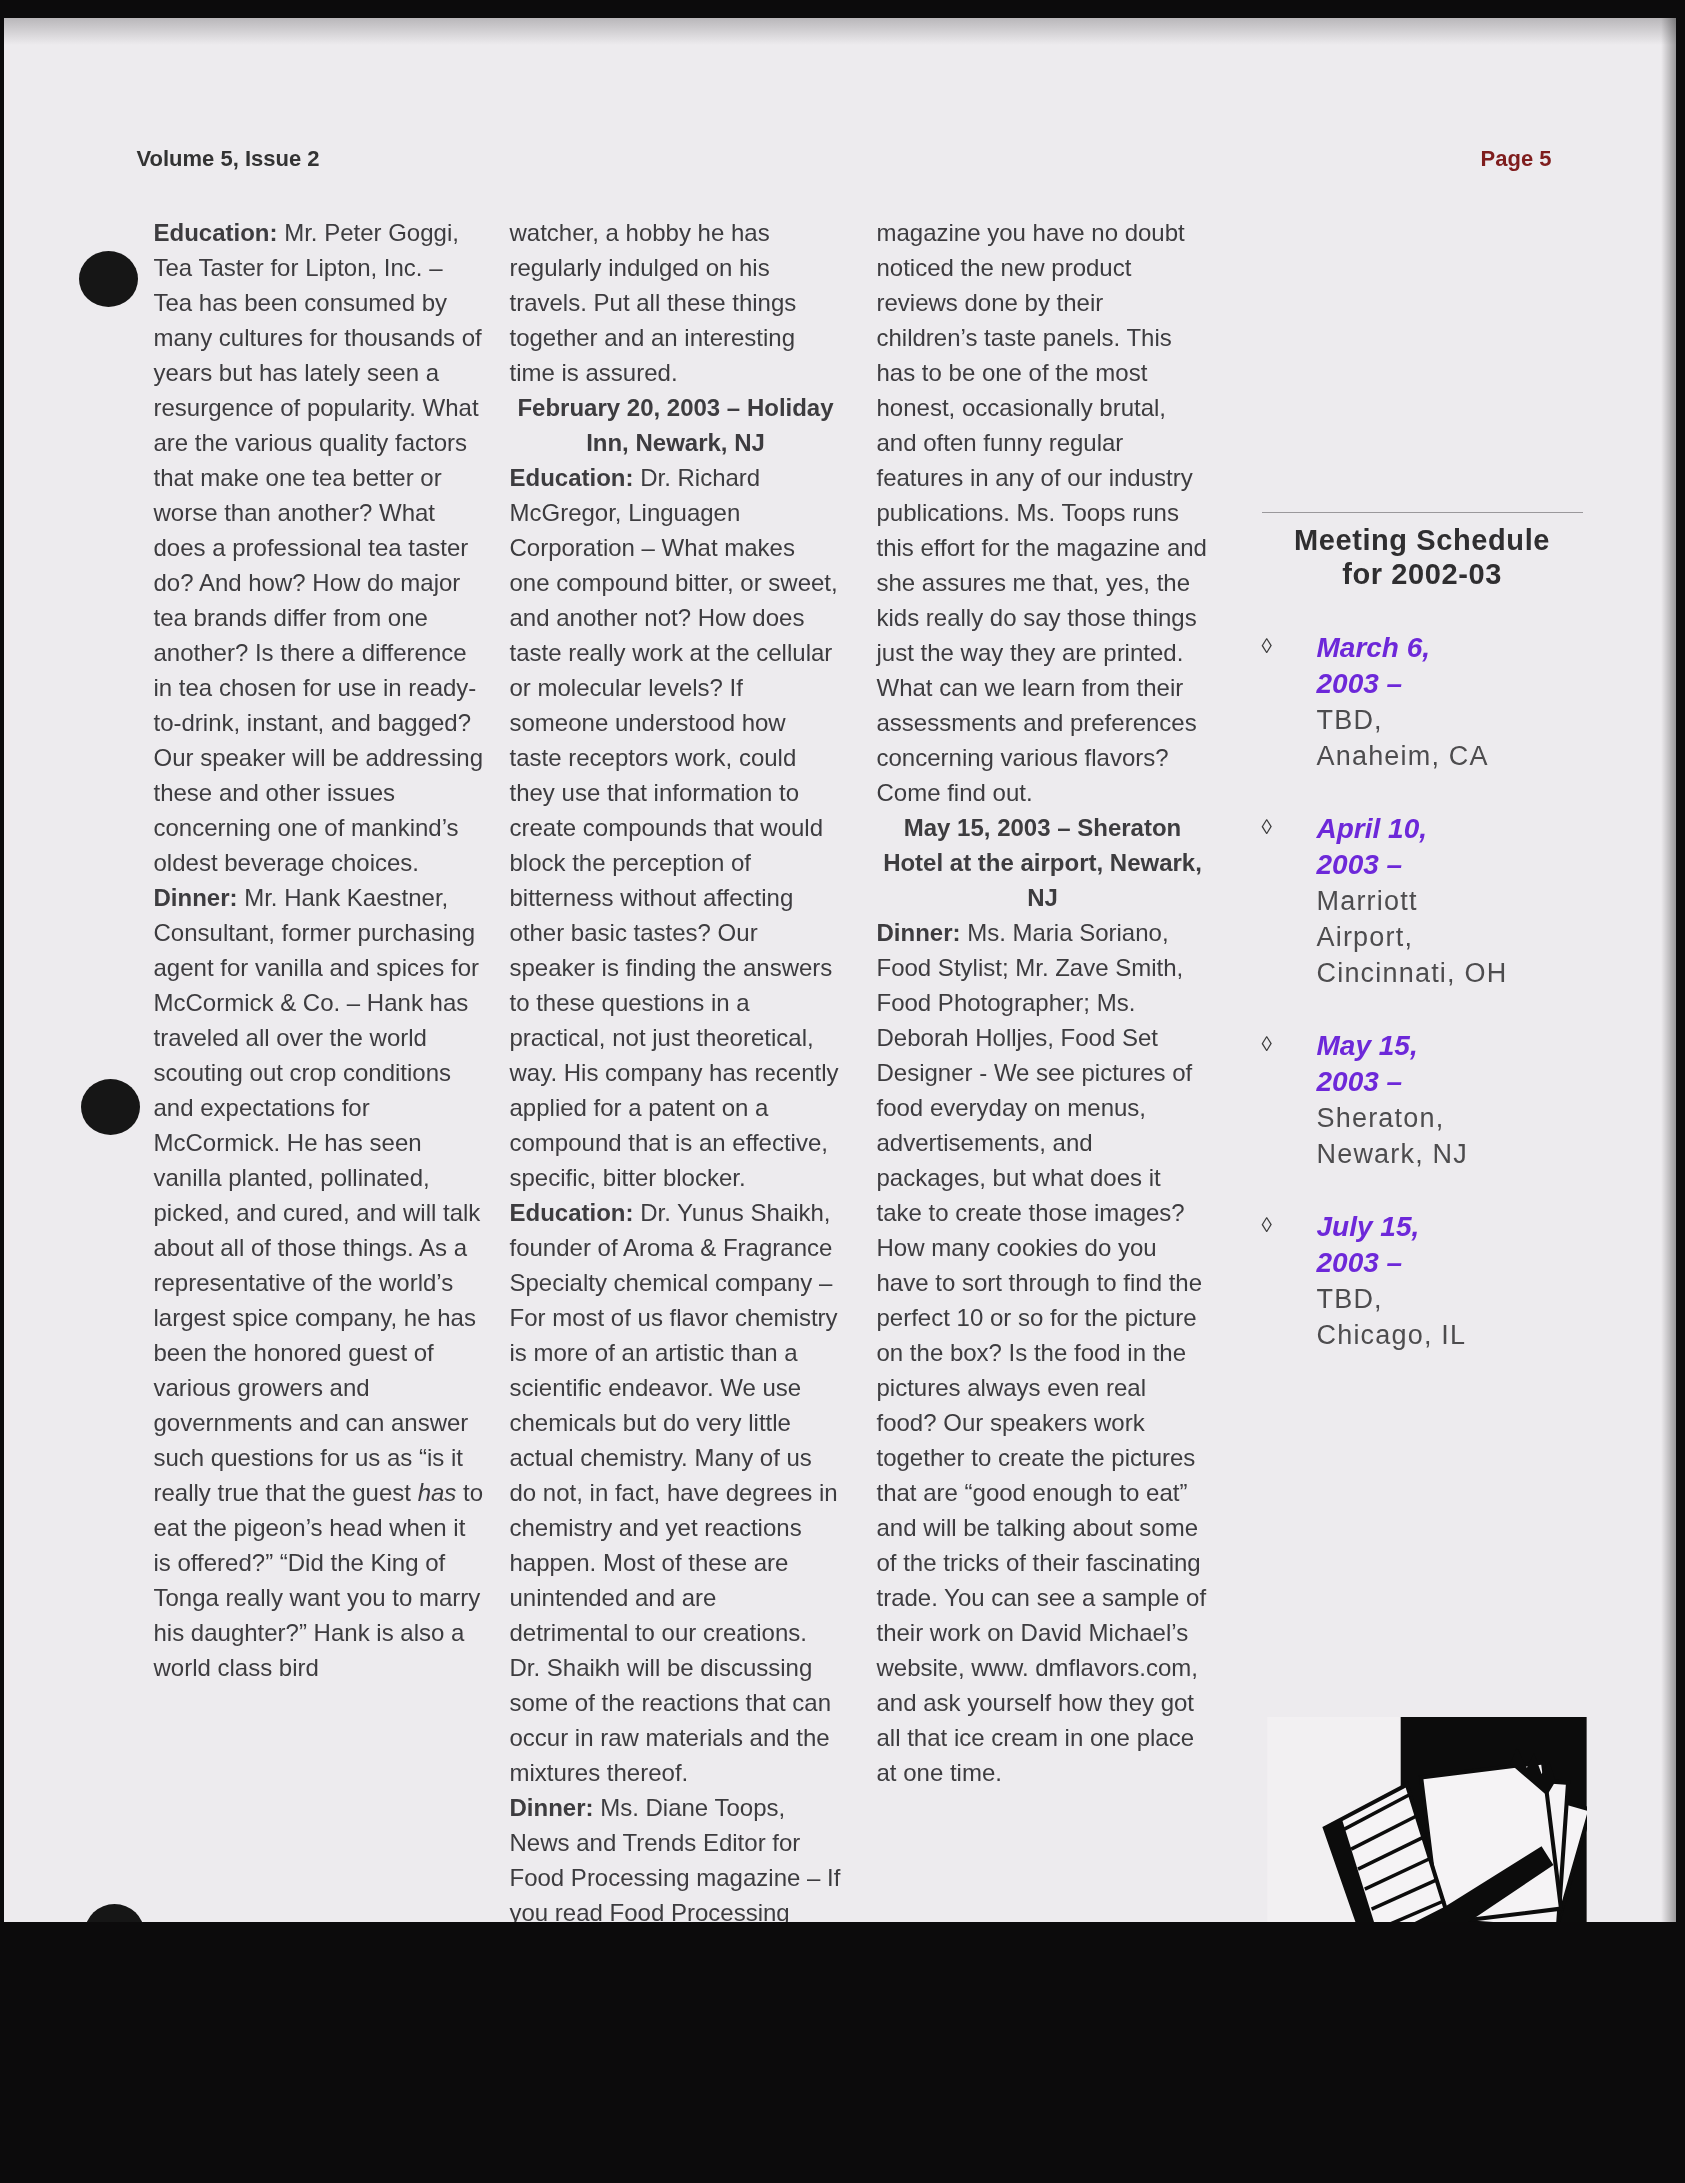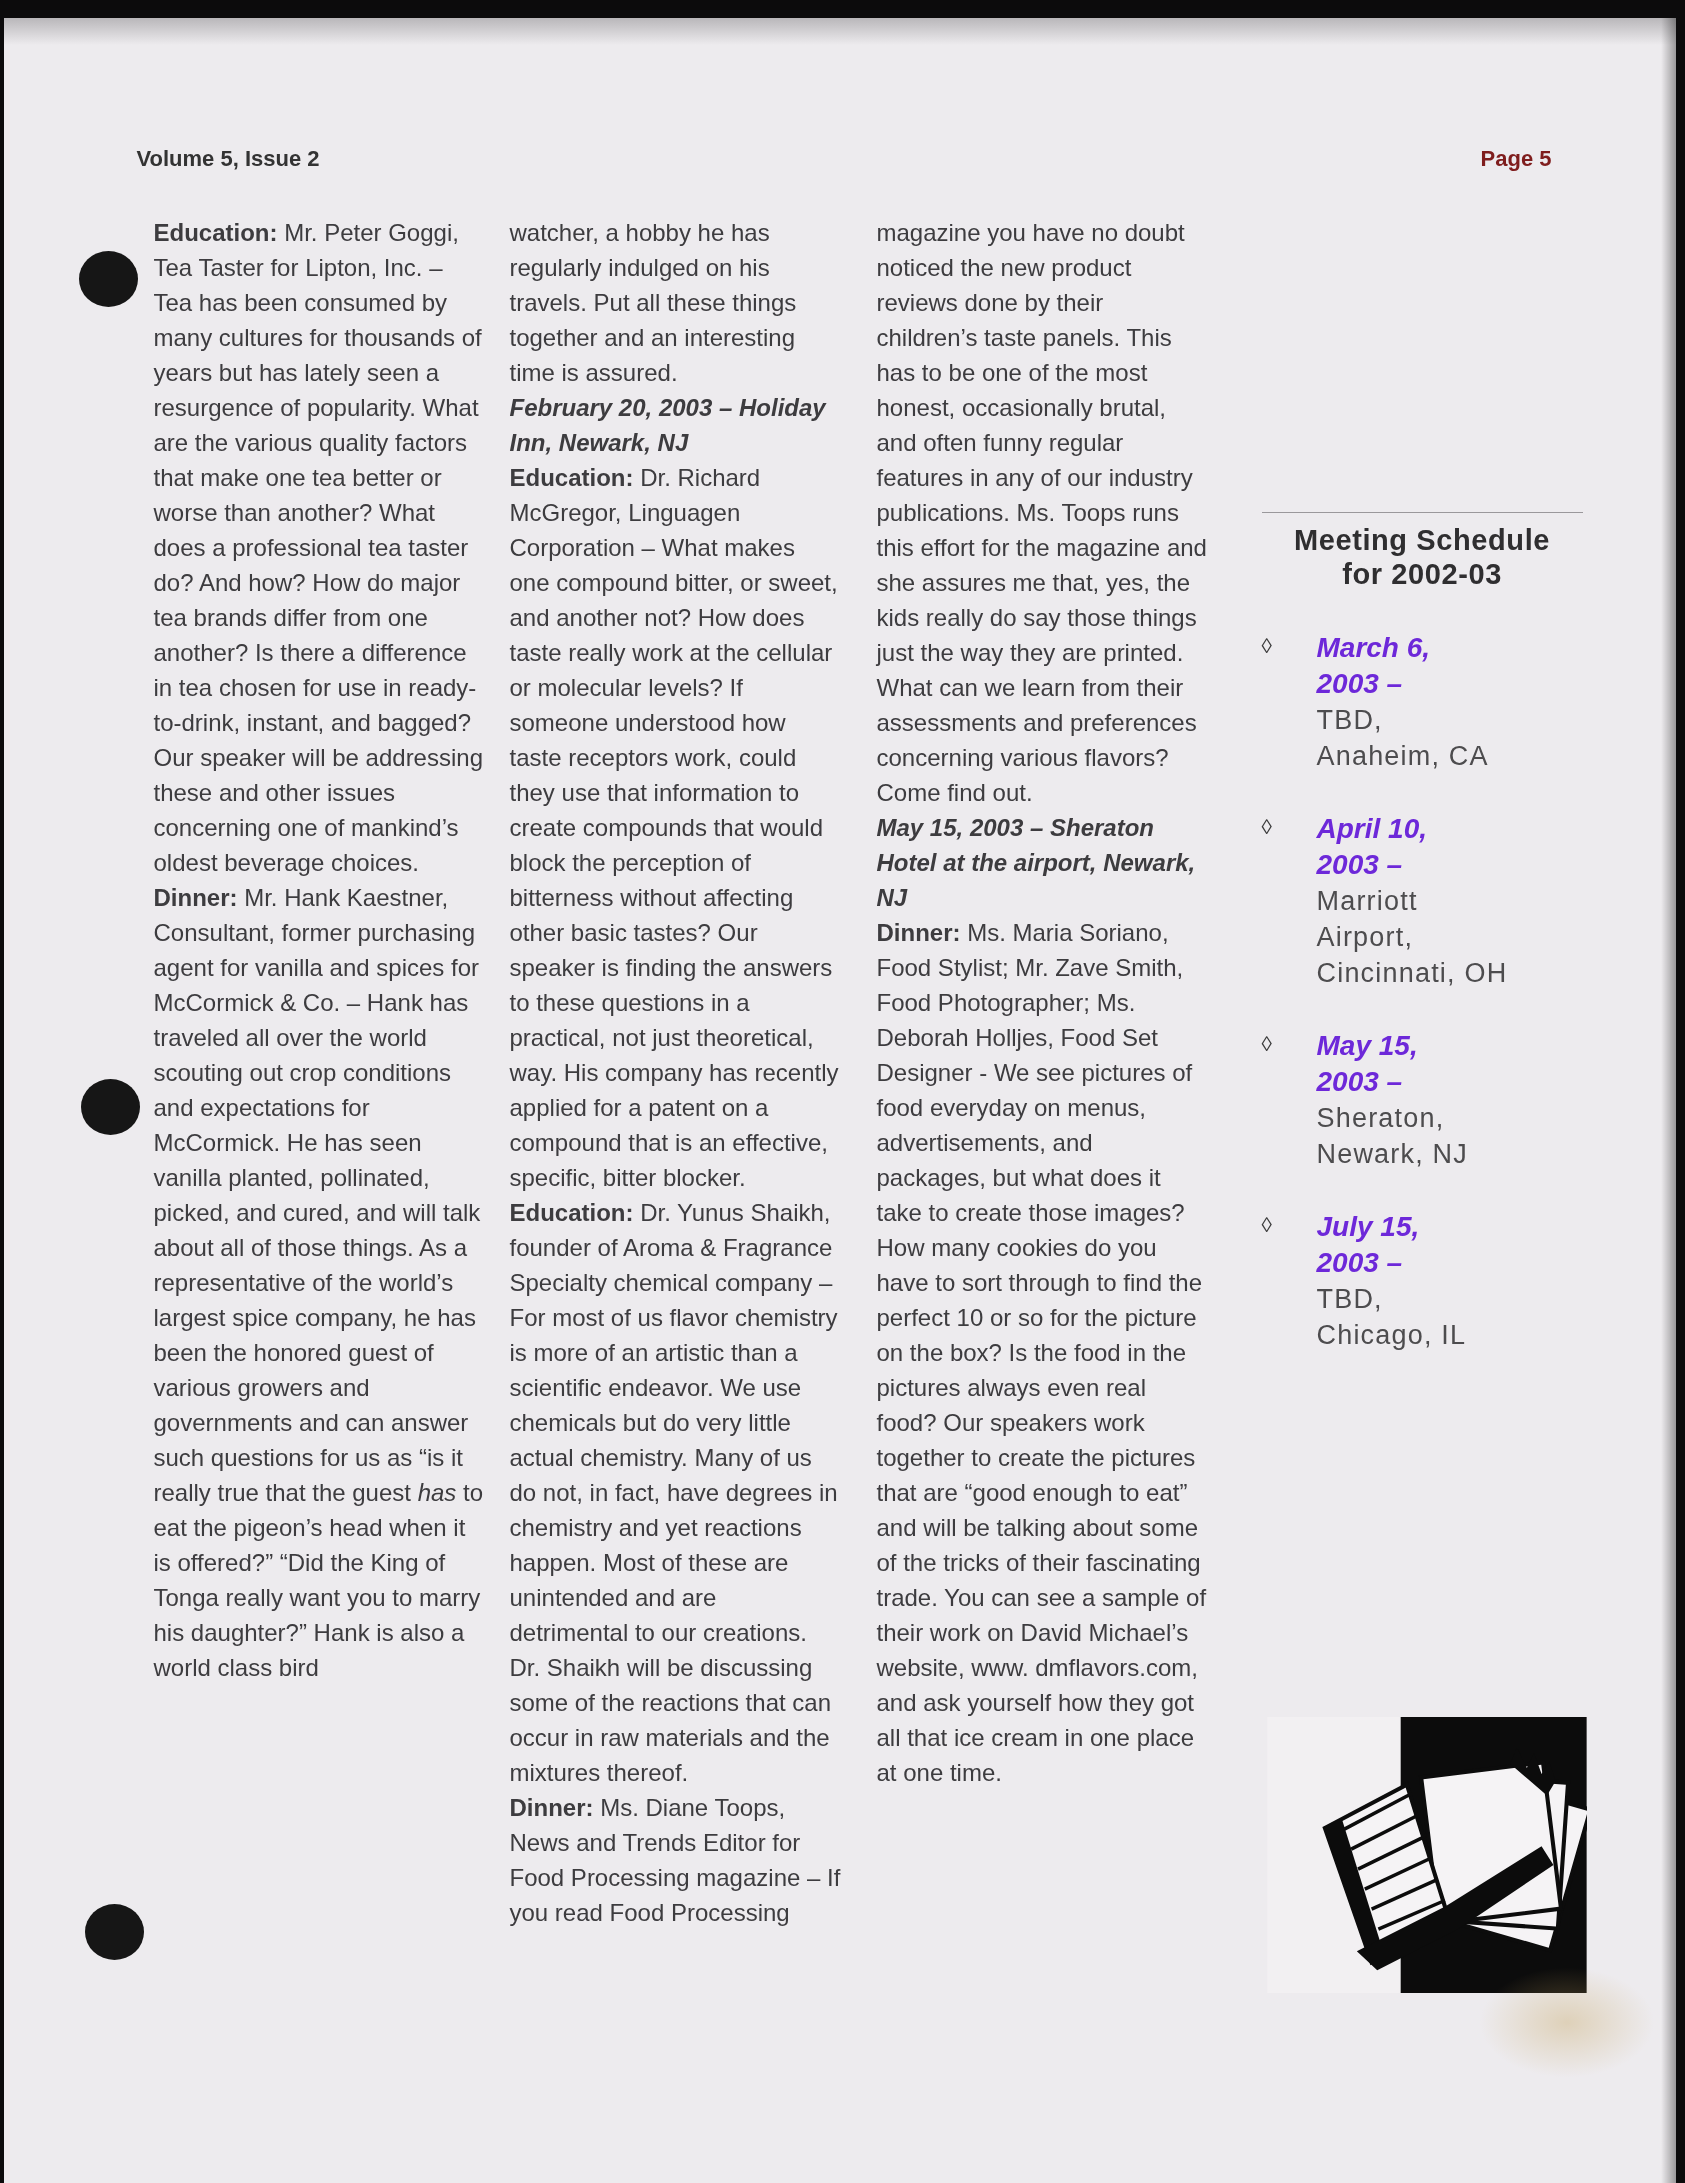--- a/index.html
+++ b/index.html
@@ -2,42 +2,42 @@
 <html style="font-size:9.4px"><head>
 <meta charset="utf-8">
 <style>
   html,body{margin:0;padding:0;}
   body{
     width:1686px;height:2183px;position:relative;
     background:#0c0b0c;
     font-family:"Liberation Sans", sans-serif;
   }
   .sheet{
-    position:absolute;left:3.5px;top:17.6px;width:1672px;height:2166px;
+    position:absolute;left:3.5px;top:17.6px;width:1672px;height:1904px;
     background:#edebee;
     overflow:hidden;
   }
   .top-shade{position:absolute;left:0;top:0;width:100%;height:27px;
     background:linear-gradient(#b9b7ba,rgba(185,183,186,0));}
   .right-shade{position:absolute;right:0;top:0;width:15px;height:100%;
     background:linear-gradient(90deg,rgba(0,0,0,0),rgba(0,0,0,.35));}
   .hole{position:absolute;width:59px;height:56px;border-radius:50%;background:#161616;}
   .hole1{left:75px;top:233px;}
   .hole2{left:77px;top:1061px;}
   .hole3{left:81px;top:1886px;}
   header{position:absolute;left:0;top:128px;width:100%;height:35px;}
   .hl{position:absolute;left:133px;font-weight:bold;font-size:22px;color:#333;}
   .hr{position:absolute;right:124px;font-weight:bold;font-size:22px;color:#7f1d1d;}
   .col{position:absolute;top:197px;width:332px;font-size:24px;line-height:35px;color:#3d3c3f;text-align:left;}
   .col1{left:150px;}
   .col2{left:506px;}
   .col3{left:873px;}
   .col p{margin:0;}
   .lead{font-weight:bold;}
-  .evh{font-weight:bold;font-style:italic;margin:35px 0 0 0;}
+  .evh{font-weight:bold;margin:35px 0 0 0;text-align:center;}
   .sidebar{position:absolute;left:1258px;top:494px;width:321px;}
   .rule{height:1.8px;background:#9a989b;width:100%;}
   .sb-title{margin-top:9.4px;text-align:center;font-weight:bold;font-size:29px;line-height:34px;color:#2f2e30;letter-spacing:0.6px;}
   .sb-items{margin-top:39px;}
   .item{display:flex;margin-bottom:37px;}
   .bullet{width:55px;flex:none;font-size:21px;color:#3c3c3c;padding-top:4.7px;}
   .itxt{flex:1;}
   .d{font-style:italic;font-weight:bold;font-size:28px;line-height:36px;color:#6d28d9;}
   .v{font-size:27px;line-height:36px;letter-spacing:1.2px;color:#4d4c4e;}
   .clipart{position:absolute;left:1263px;top:1699px;width:320px;height:276px;}

